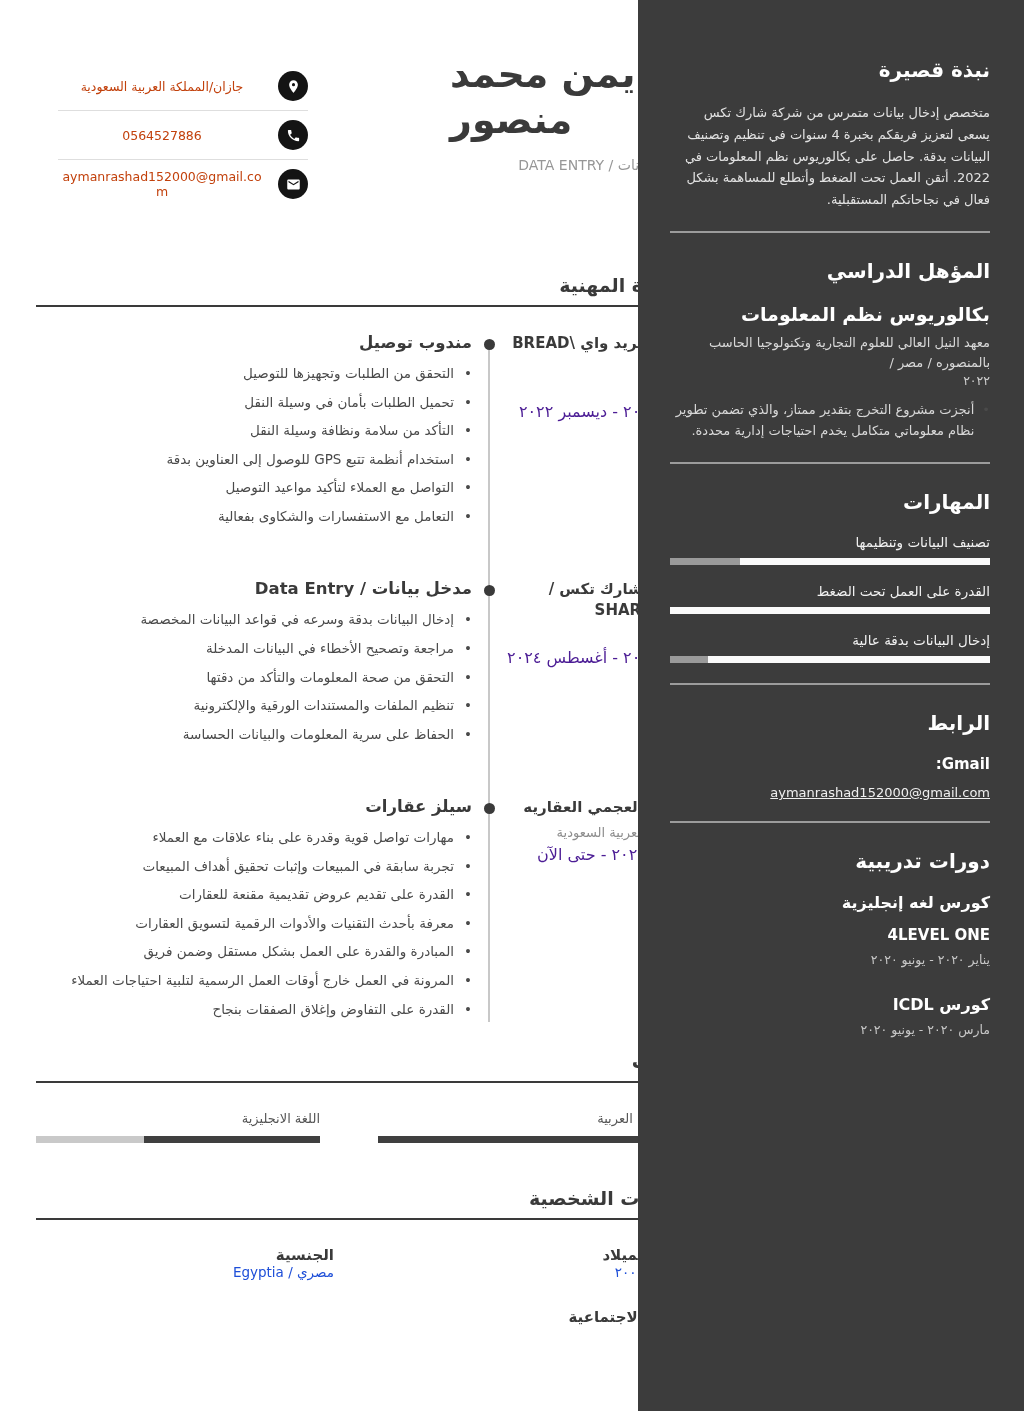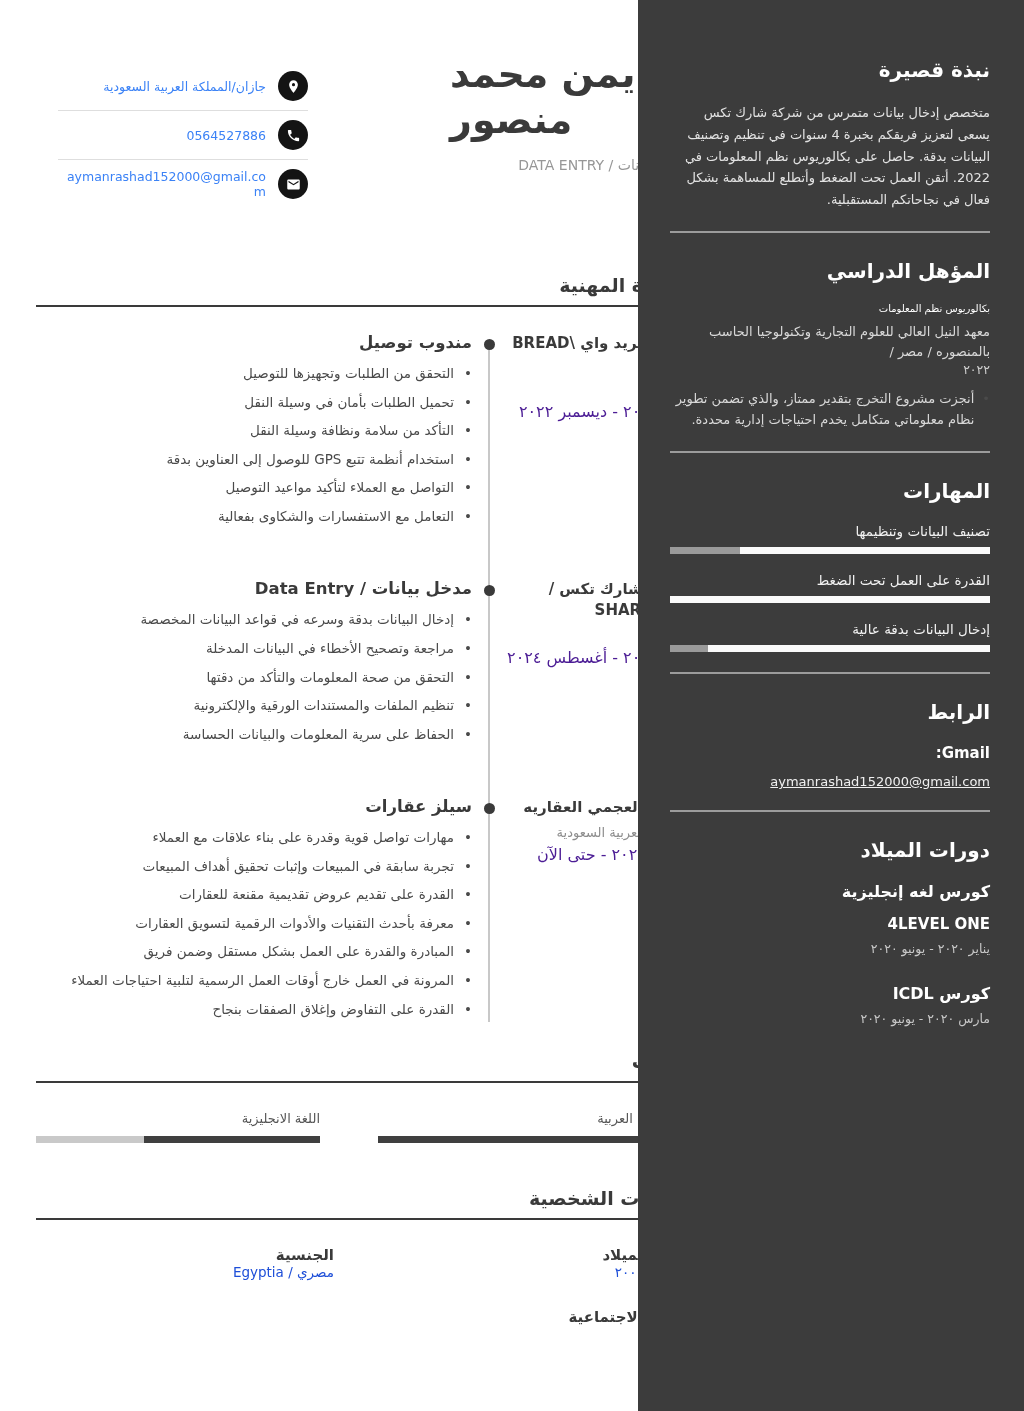--- a/index.html
+++ b/index.html
@@ -4,21 +4,21 @@
 <style>
   * { margin:0; padding:0; box-sizing:border-box; }
   body { font-family:"DejaVu Sans", sans-serif; background:#ffffff; }
   .page { position:relative; width:1024px; height:1411px; margin:0 auto; background:#ffffff; direction:rtl; overflow:hidden; }
 
   
   .sidebar { position:absolute; top:0; right:0; width:386px; height:100%; background:var(--sidebar-bg,#3c3c3c); padding:58px 34px 30px 32px; color:#eeeeee; }
   .side-h { font-size:20px; font-weight:bold; color:#ffffff; margin-bottom:20px; }
   .summary { font-size:13px; line-height:1.68; color:#e2e2e2; text-align:start; }
   .side-rule { height:2px; background:#9c9c9c; margin:20px 0 26px; }
-  .degree { font-size:10px; font-weight:normal; color:#ffffff; margin-bottom:8px; }
+  .degree { font-size:19px; font-weight:bold; color:#ffffff; margin-bottom:8px; }
   .inst { font-size:13px; color:#d8d8d8; line-height:1.55; }
   .year { font-size:12.5px; color:#cfcfcf; }
   .edu-bullet { display:flex; gap:8px; margin-top:12px; font-size:13px; color:#d8d8d8; line-height:1.6;text-align:right; }
   .skill { margin-bottom:18px; }
   .skill-label { font-size:13.5px; color:#f2f2f2; margin-bottom:8px; }
   .skill-bar { height:7px; background:var(--bar-gray,#9a9a9a); overflow:hidden; }
   .skill-fill { height:100%; background:var(--bar-fill-light,#fafafa); }
   .gmail-label { font-size:15px; font-weight:bold; color:#ffffff; margin-bottom:9px; }
   .email-link { font-size:13px; color:#f0f0f0; text-decoration:underline; cursor:pointer; word-break:break-all; }
   .course { margin-bottom:28px; }
@@ -29,21 +29,21 @@
   
   .main { position:absolute; top:0; left:0; right:322px; height:100%; padding:52px 12px 30px 36px; }
   .header { display:flex; justify-content:space-between; align-items:flex-start; }
   .name { font-size:38px; font-weight:bold; color:#3a3a3a; line-height:1.2; max-width:240px; text-align:left; }
   .subtitle { margin-top:14px; font-size:14px; color:#979797; }
   .contact { width:250px; margin-top:10px; margin-left:22px; }
   .contact-row { display:flex; align-items:center; gap:12px; padding:9px 0; }
   .contact-row.sep { border-bottom:1px solid #dedede; }
   .cicon { width:30px; height:30px; min-width:30px; border-radius:50%; background:#141414; display:flex; align-items:center; justify-content:center; }
   .cicon svg { width:15px; height:15px; }
-  .contact-text { flex:1; font-size:12.5px; color:#3b82f6; text-align:right; word-break:break-all; }
+  .contact-text { flex:1; font-size:12.5px; color:#c2410c; text-align:center; word-break:break-all; }
 
   .sec-h { font-size:19px; font-weight:bold; color:#3a3a3a; }
   .sec-rule { height:2px; background:#3a3a3a; margin-top:9px; }
 
   .exp-section { margin-top:66px; }
   .timeline { position:relative; margin-top:26px; }
   .timeline::before { content:""; position:absolute; top:8px; bottom:6px; right:200px; width:2px; background:#c8c8c8; }
   .entry { display:grid; grid-template-columns:200px 1fr; column-gap:18px; position:relative; margin-bottom:44px; }
   .entry:last-child { margin-bottom:0; }
   .tl-dot { position:absolute; top:6px; right:195px; width:11px; height:11px; border-radius:50%; background:#3a3a3a; }
@@ -320,21 +320,21 @@
 
     <section>
       <h2 class="side-h">الرابط</h2>
       <div class="gmail-label">Gmail:</div>
       <span class="email-link">aymanrashad152000@gmail.com</span>
     </section>
 
     <div class="side-rule"></div>
 
     <section>
-      <h2 class="side-h">دورات الميلاد</h2>
+      <h2 class="side-h">دورات تدريبية</h2>
       <div class="course">
         <div class="course-title">كورس لغه إنجليزية</div>
         <div class="course-sub">4LEVEL ONE</div>
         <div class="course-dates">يناير ٢٠٢٠ - يونيو ٢٠٢٠</div>
       </div>
       <div class="course">
         <div class="course-title">كورس ICDL</div>
         <div class="course-dates">مارس ٢٠٢٠ - يونيو ٢٠٢٠</div>
       </div>
     </section>

